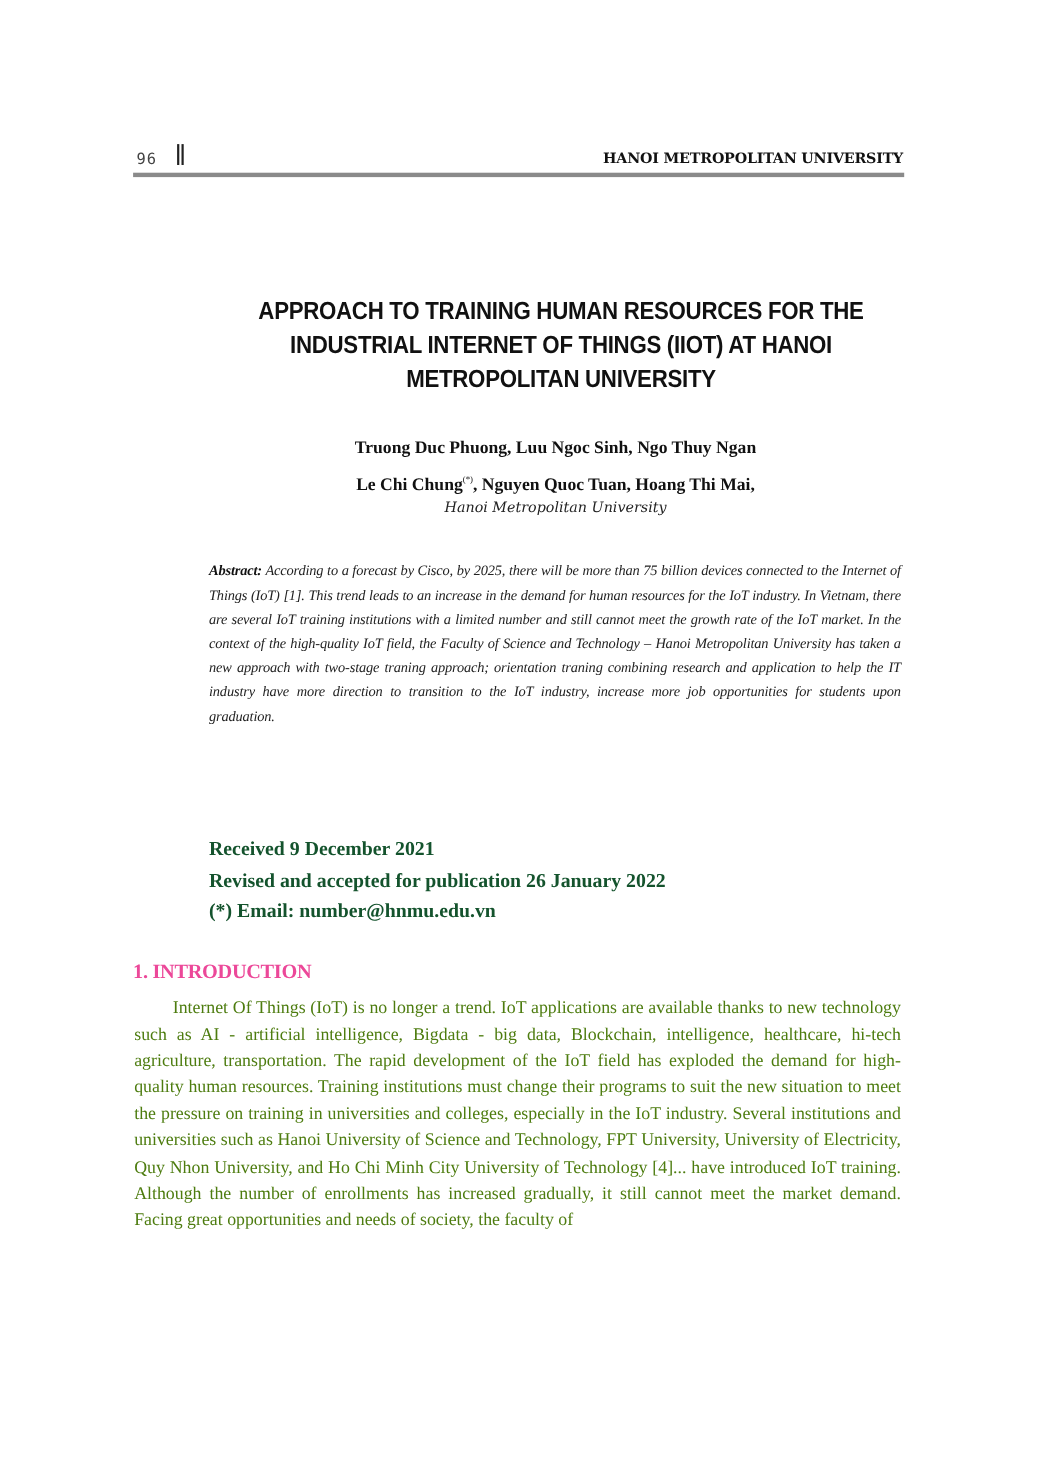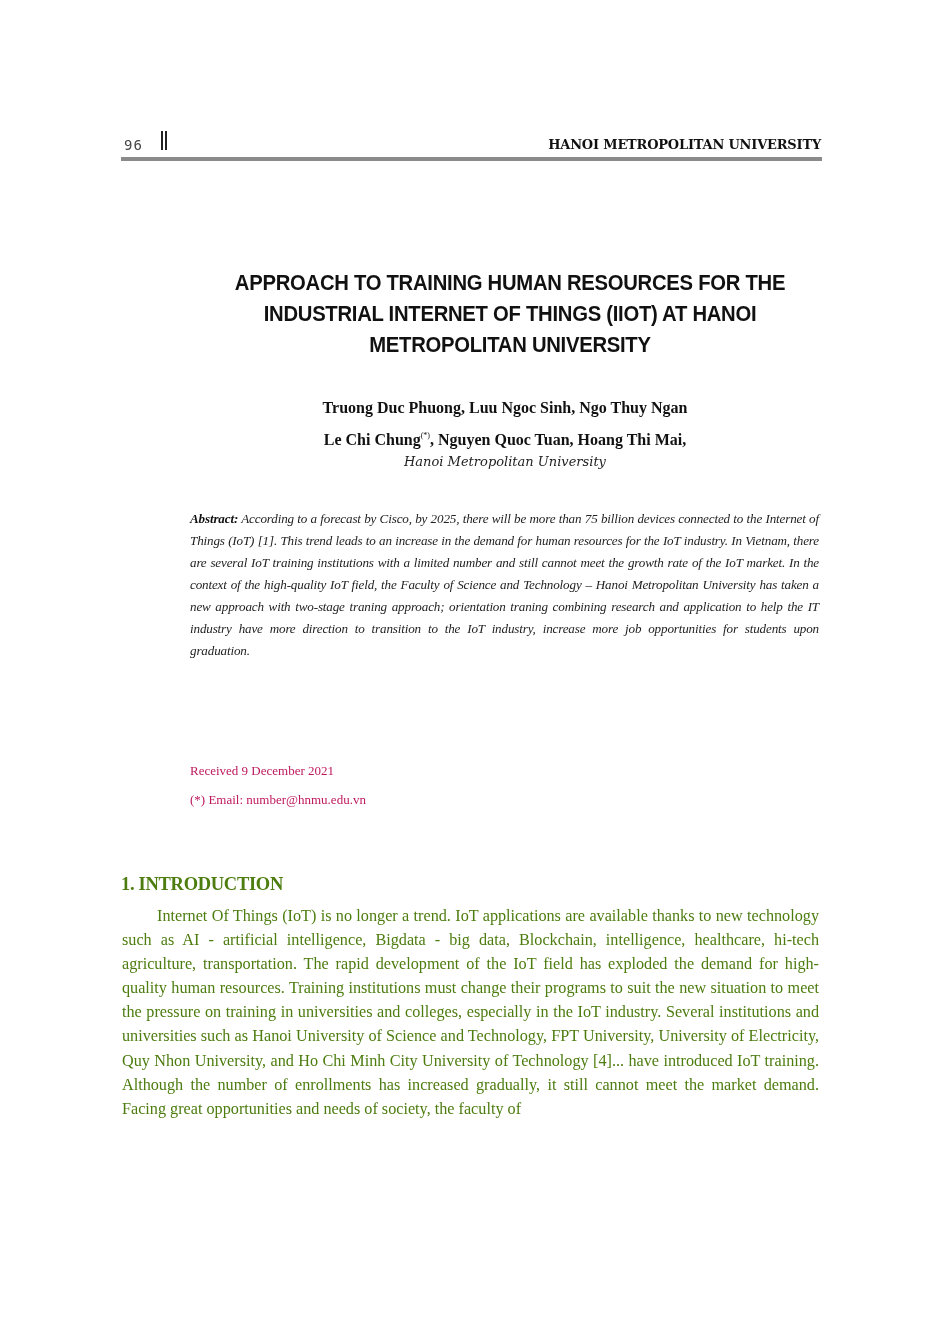--- a/index.html
+++ b/index.html
@@ -155,36 +155,37 @@
       letter-spacing: -0.15px;
     }
 
     
     .dates {
       position: absolute;
       left: 190px;
       top: 757px;
       width: 629px;
       font-family: "Liberation Serif", serif;
-      font-size: 13px;
+      font-size: 18px;
       line-height: 28.5px;
-      color: #be185d;
+      color: #14532d;
+      font-weight: bold;
     }
     .dates div { white-space: nowrap; }
 
     
     .section-heading {
       position: absolute;
       left: 121px;
       top: 872px;
       font-family: "Liberation Serif", serif;
       font-weight: bold;
       font-size: 18.5px;
       line-height: 24px;
-      color: #4d7c0f;
+      color: #ec4899;
       letter-spacing: -0.3px;
     }
 
     
     .body-text {
       position: absolute;
       left: 122px;
       top: 904px;
       width: 697px;
       font-family: "Liberation Serif", serif;
@@ -224,20 +225,21 @@
   <div class="affiliation">Hanoi Metropolitan University</div>
 
   <div class="abstract">
     <span class="label">Abstract:</span>
     <span>According to a forecast by Cisco, by 2025, there will be more than 75 billion devices connected to the Internet of Things (IoT) [1]. This trend leads to an increase in the demand for human resources for the IoT industry. In Vietnam, there are several IoT training institutions with a limited number and still cannot meet the growth rate of the IoT market. In the context of the high-quality IoT field, the Faculty of Science and Technology – Hanoi Metropolitan University has taken a new approach with two-stage traning approach; orientation traning combining research and application to help the IT industry have more direction to transition to the IoT industry, increase more job opportunities for students upon graduation.</span>
   </div>
 
 
   <div class="dates">
     <div>Received 9 December 2021</div>
+    <div>Revised and accepted for publication 26 January 2022</div>
     <div>(*) Email: number@hnmu.edu.vn</div>
   </div>
 
   <div class="section-heading">1. INTRODUCTION</div>
 
   <div class="body-text">Internet Of Things (IoT) is no longer a trend. IoT applications are available thanks to new technology such as AI - artificial intelligence, Bigdata - big data, Blockchain, intelligence, healthcare, hi-tech agriculture, transportation. The rapid development of the IoT field has exploded the demand for high-quality human resources. Training institutions must change their programs to suit the new situation to meet the pressure on training in universities and colleges, especially in the IoT industry. Several institutions and universities such as Hanoi University of Science and Technology, FPT University, University of Electricity, Quy Nhon University, and Ho Chi Minh City University of Technology [4]... have introduced IoT training. Although the number of enrollments has increased gradually, it still cannot meet the market demand. Facing great opportunities and needs of society, the faculty of</div>
 
 </div>
 
 </body></html>

